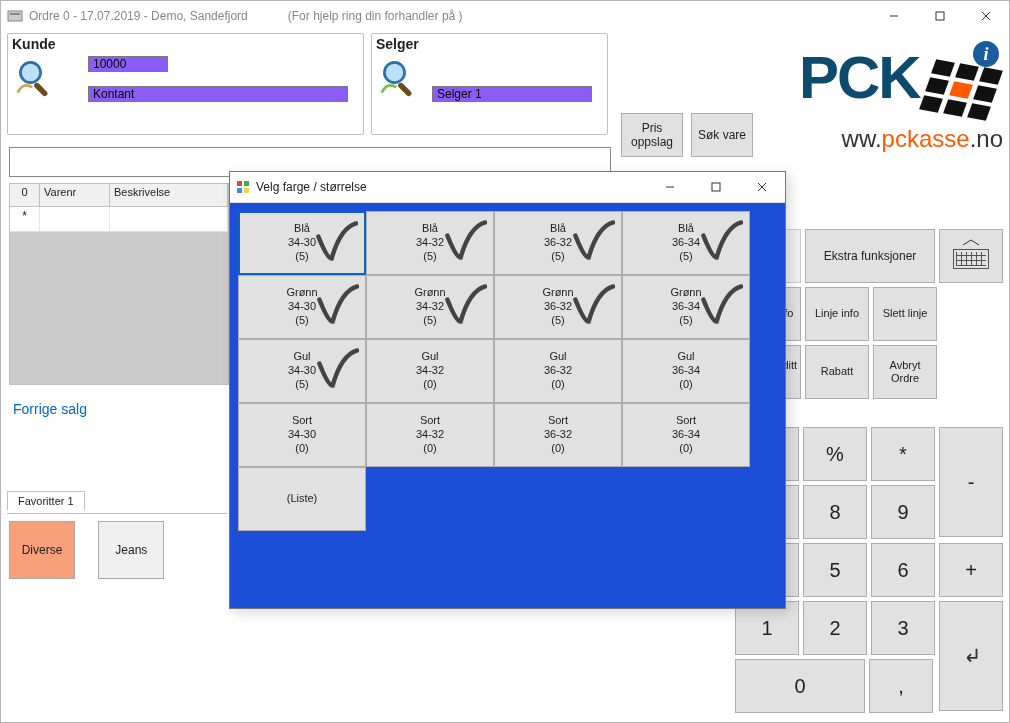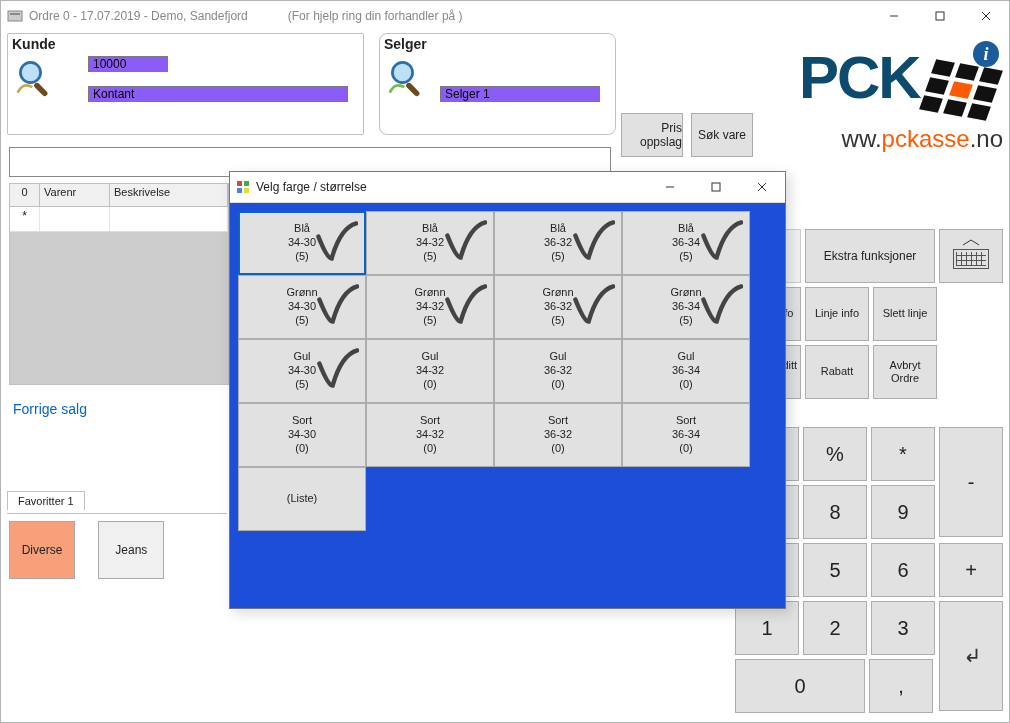--- a/index.html
+++ b/index.html
@@ -6,27 +6,27 @@
 .window{width:1010px;height:723px;position:relative;background:#fff;border:1px solid #b5b5b5;box-sizing:border-box}
 .titlebar{height:30px;background:#fff;display:flex;align-items:center;padding:0 0 0 6px;color:#888}
 .tb-icon{width:16px;height:16px;margin-right:6px;color:#888}
 .tb-title{font-size:12px}
 .tb-help{margin-left:40px}
 .tb-controls{margin-left:auto;display:flex}
 .tb-btn{width:46px;height:30px;display:flex;align-items:center;justify-content:center;color:#555}
 .content{position:relative;height:calc(100% - 30px)}
 .panel-label{font-weight:bold;font-size:14px;margin:2px 0 2px 4px}
 .kunde-box{position:absolute;left:6px;top:2px;width:355px;height:100px;border:1px solid #c0c0c0;border-radius:2px}
-.selger-box{position:absolute;left:378px;top:2px;width:235px;height:100px;border:1px solid #c0c0c0;border-radius:8px}
+.selger-box{position:absolute;left:370px;top:2px;width:235px;height:100px;border:1px solid #c0c0c0;border-radius:2px}
 .mag{position:absolute;left:6px;top:22px;width:46px;height:46px}
 .txt{border:1px solid #7a7a7a;background:#8b5cf6;height:16px;padding:2px 4px;font-size:12px;box-sizing:border-box}
 .kunde-num{position:absolute;left:80px;top:22px;width:80px}
 .kunde-name{position:absolute;left:80px;top:52px;width:260px}
 .selger-name{position:absolute;left:60px;top:52px;width:160px}
-.btn{border:1px solid #adadad;background:#e1e1e1;font-size:12px;text-align:right;display:flex;align-items:center;justify-content:center;cursor:default}
+.btn{border:1px solid #adadad;background:#e1e1e1;font-size:12px;text-align:center;display:flex;align-items:center;justify-content:center;cursor:default}
 .pris-btn{position:absolute;left:620px;top:82px;width:60px;height:42px;flex-direction:column}
 .sok-btn{position:absolute;left:690px;top:82px;width:60px;height:42px}
 .logo-area{position:absolute;right:6px;top:20px;width:240px;height:140px;text-align:right}
 .logo-pck{font-family:Arial,sans-serif;font-weight:bold;font-size:60px;color:#0c4a6e;line-height:0.9;letter-spacing:-2px;display:inline-block;vertical-align:top}
 .logo-url{font-size:24px;color:#333;margin-top:4px}
 .logo-url .orange{color:#ff5a00}
 .logo-boxes{display:inline-block;width:80px;height:60px;position:relative;vertical-align:top;margin-top:10px}
 .logo-boxes span{position:absolute;width:20px;height:14px;background:#111;transform:skewX(-20deg) skewY(10deg)}
 .logo-boxes .o{background:#ff5a00}
 .info-badge{position:absolute;right:10px;top:10px;width:26px;height:26px;border-radius:50%;background:#1a5c9c;color:#fff;font-style:italic;font-family:Georgia,serif;font-weight:bold;font-size:18px;display:flex;align-items:center;justify-content:center}

